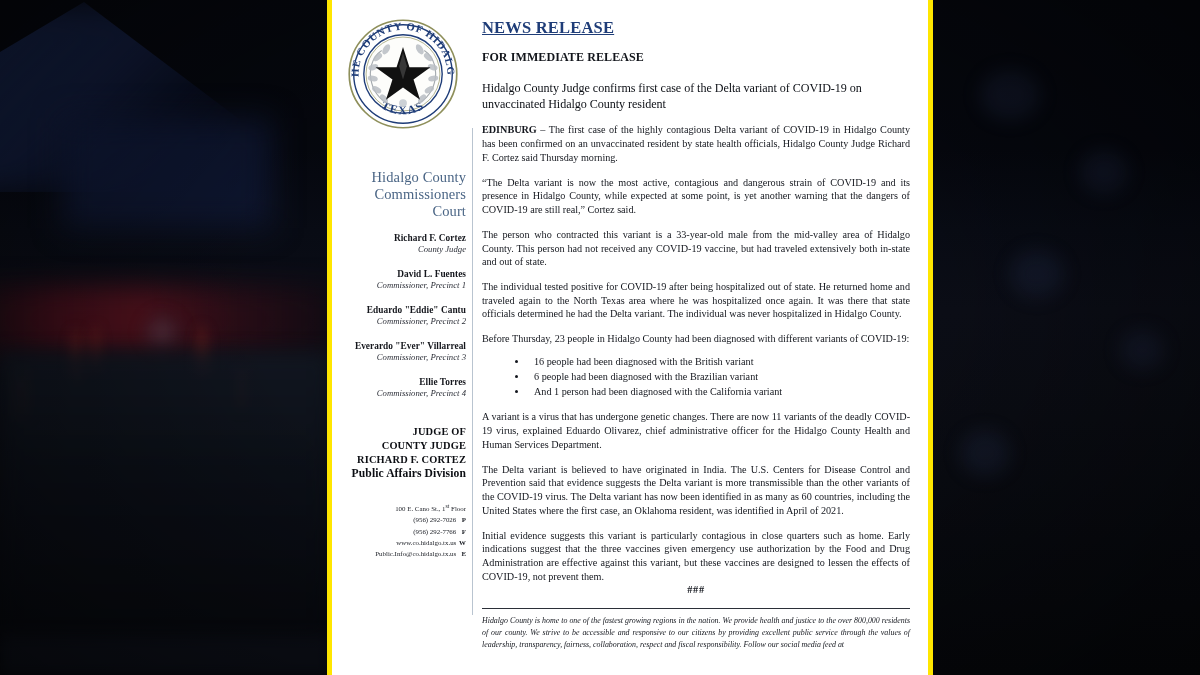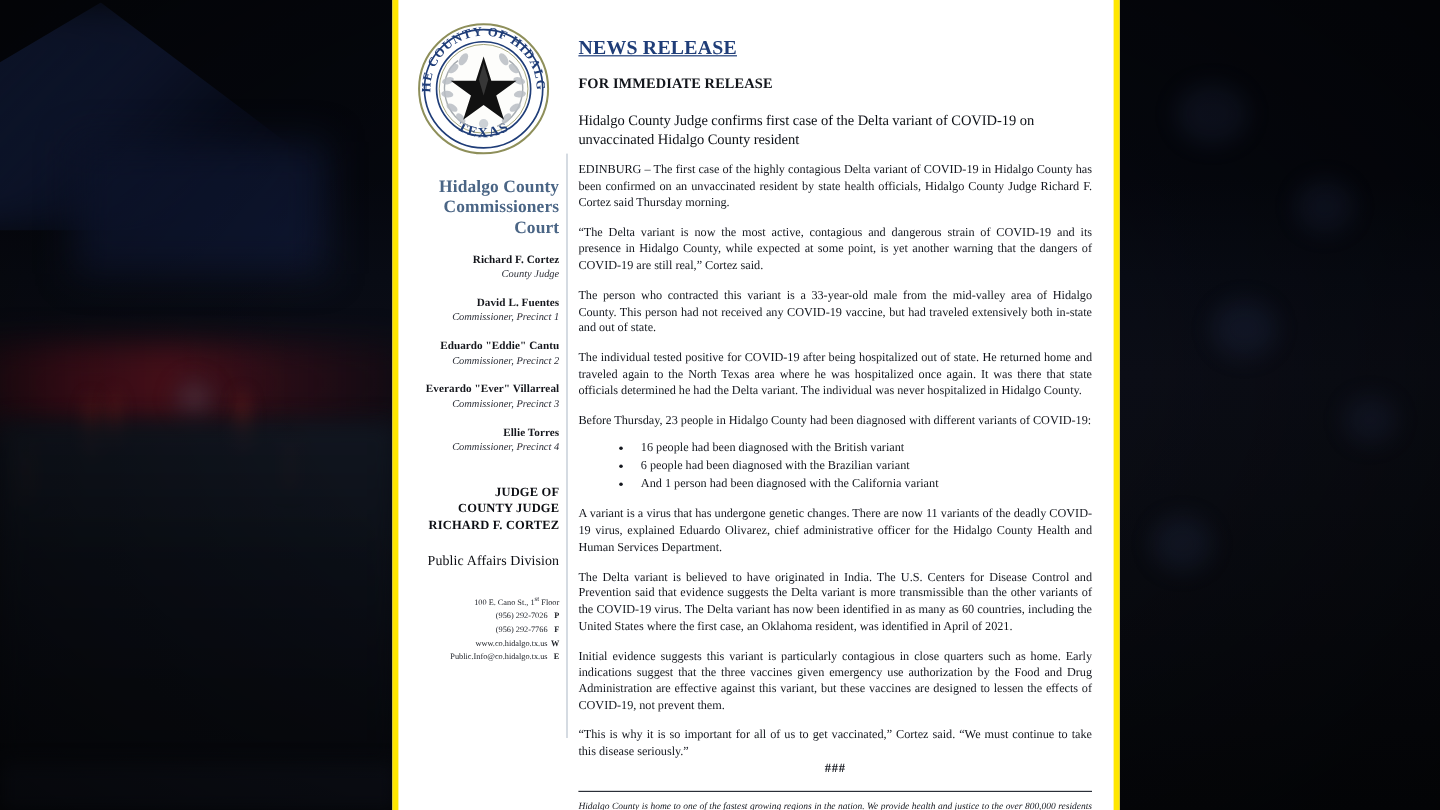--- a/index.html
+++ b/index.html
@@ -97,23 +97,23 @@
     flex: 1 1 auto;
     padding: 8px 18px 0 0;
   }
 
   
   .seal-wrap { display: flex; justify-content: center; padding-top: 4px; }
   .seal { width: 112px; height: 112px; display: block; }
 
   
   .cc-title {
-    margin: 18px 0 0 0;
+    margin: 39px 0 0 0;
     font-family: "Liberation Serif", serif;
-    font-weight: bold;
+    font-weight: normal;
     font-size: 14.5px;
     line-height: 1.17;
     color: #4a6585;
     letter-spacing: .1px;
   }
   .member { margin-top: 13px; }
   .member:first-of-type { margin-top: 18px; }
   .m-name {
     font-size: 9.3px; font-weight: bold; color: #14161c;
     line-height: 1.25; letter-spacing: .05px;
@@ -122,37 +122,36 @@
     font-size: 8.7px; font-style: italic; color: #2c2f38;
     line-height: 1.3;
   }
 
   .office-block {
     margin-top: 26px;
     font-size: 10.4px; font-weight: bold; color: #0c0e13;
     line-height: 1.33; letter-spacing: .15px;
   }
   .pad-title {
-    margin-top: 15px;
-    font-size: 11.6px; font-weight: normal; color: #0c0e13;
+    font-size: 11.6px; font-weight: bold; color: #0c0e13;
     letter-spacing: .1px;
   }
   .contact {
     margin-top: 22px;
     font-size: 6.9px; color: #1a1d24; line-height: 1.62;
   }
   .contact .tag { font-weight: bold; display: inline-block; width: 8px; text-align: right; }
   .contact a { color: #1a1d24; text-decoration: none; }
 
   
   .news-release {
     font-size: 16.5px; font-weight: bold; color: #1f3d78;
     text-decoration: underline;
     letter-spacing: .2px;
-    margin: 12px 0 12px 0;
+    margin: 0 0 12px 0;
     display: inline-block;
   }
   .fir {
     font-size: 12px; font-weight: bold; color: #12151b;
     letter-spacing: .1px; line-height: 1.3;
   }
   .fir-date {
     font-size: 10.6px; color: #12151b; line-height: 1.35;
   }
   h1.headline {
@@ -160,21 +159,21 @@
     font-size: 12.1px; font-weight: normal; color: #0d1016;
     line-height: 1.36; letter-spacing: -.05px;
   }
   p.body {
     margin: 11px 0 0 0;
     font-size: 10.2px; color: #14171e;
     line-height: 1.345;
     text-align: justify;
     letter-spacing: -.02px;
   }
-  p.body .lead { font-weight: normal; }
+  p.body .lead { font-weight: bold; }
   ul.variants {
     margin: 9px 0 0 0; padding: 0 0 0 46px;
     list-style: disc;
   }
   ul.variants li {
     font-size: 10.2px; color: #14171e;
     line-height: 1.46;
     padding-left: 6px;
   }
   .hash {
@@ -334,21 +333,20 @@
 
       <ul class="variants">
         <li>16 people had been diagnosed with the British variant</li>
         <li>6 people had been diagnosed with the Brazilian variant</li>
         <li>And 1 person had been diagnosed with the California variant</li>
       </ul>
 
       <p class="body">A variant is a virus that has undergone genetic changes. There are now 11 variants of the deadly COVID-19 virus, explained Eduardo Olivarez, chief administrative officer for the Hidalgo County Health and Human Services Department.</p>
       <p class="body">The Delta variant is believed to have originated in India. The U.S. Centers for Disease Control and Prevention said that evidence suggests the Delta variant is more transmissible than the other variants of the COVID-19 virus. The Delta variant has now been identified in as many as 60 countries, including the United States where the first case, an Oklahoma resident, was identified in April of 2021.</p>
       <p class="body">Initial evidence suggests this variant is particularly contagious in close quarters such as home. Early indications suggest that the three vaccines given emergency use authorization by the Food and Drug Administration are effective against this variant, but these vaccines are designed to lessen the effects of COVID-19, not prevent them.</p>
-      <p class="body">“This is why it is so important for all of us to get vaccinated,” Cortez said. “We must continue to take this disease seriously.”</p>
 
       <div class="hash">###</div>
 
       <hr class="foot-rule">
 
       <p class="footer-note"><span>Hidalgo County is home to one of the fastest growing regions in the nation. We provide health and justice to the over 800,000 residents of our county. We strive to be accessible and responsive to our citizens by providing excellent public service through the values of leadership, transparency, fairness, collaboration, respect and fiscal responsibility. Follow our social media feed at </span></p>
 
     </div>
 
   </div>

